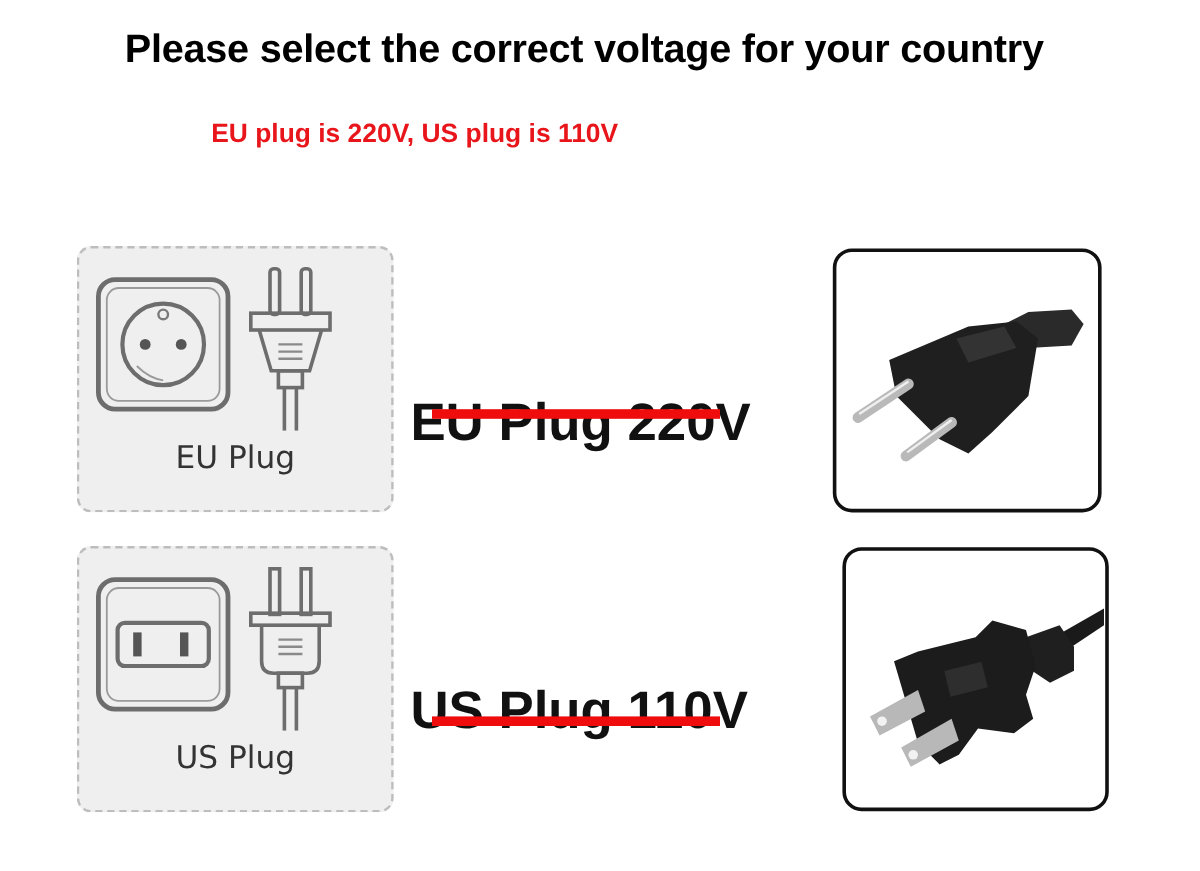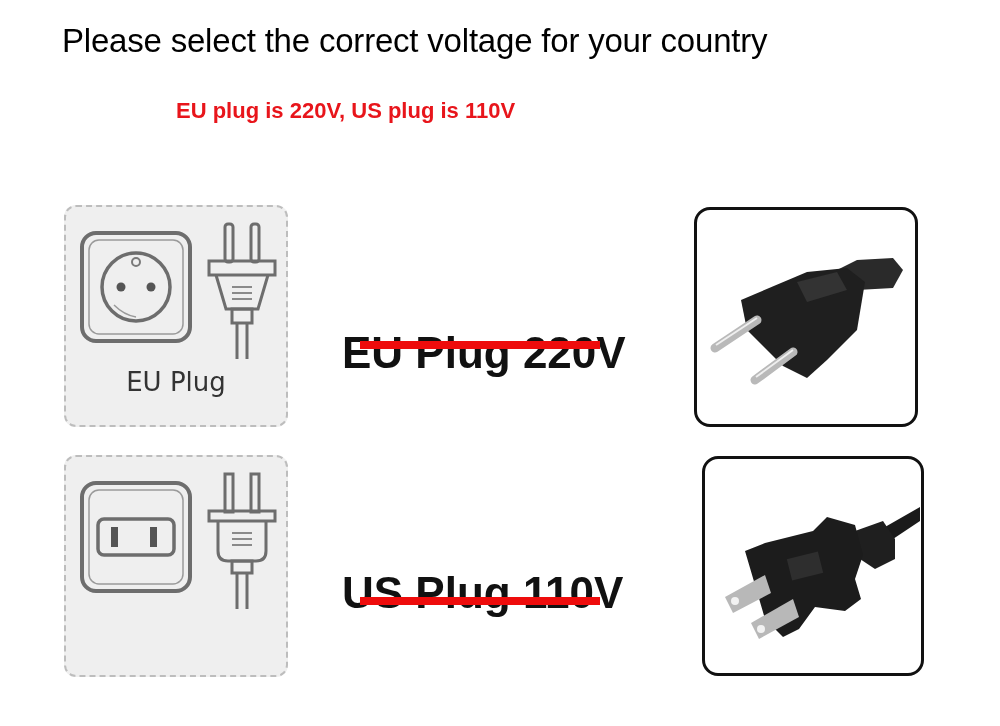--- a/index.html
+++ b/index.html
@@ -1,30 +1,30 @@
 <!DOCTYPE html>
 <html><head>
 <meta charset="utf-8">
 <style>
   * { box-sizing: border-box; margin: 0; padding: 0; }
   html, body { width: 1000px; height: 726px; background: #ffffff; overflow: hidden; }
   body { position: relative; font-family: "Liberation Sans", sans-serif; }
 
   .title {
-    position: absolute; left: 0; top: 22px; width: 1000px; padding-left: 62px;
-    font-size: 33px; font-weight: normal; color: #000000; white-space: nowrap;
+    position: absolute; left: 0; top: 22px; width: 1000px; padding-left: 104px;
+    font-size: 33px; font-weight: bold; color: #000000; white-space: nowrap;
     letter-spacing: -0.2px;
   }
   .subtitle {
     position: absolute; left: 176px; top: 98px;
     font-size: 22px; font-weight: bold; color: #e8151b; white-space: nowrap;
   }
 
   .icon-card {
-    position: absolute; width: 224px; height: 222px;
+    position: absolute; width: 264px; height: 222px;
     background: #efefef; border: 2px dashed #bdbdbd; border-radius: 12px;
   }
   .icon-card .card-label {
     position: absolute; left: 0; width: 100%; bottom: 28px; text-align: center;
     font-family: "DejaVu Sans", sans-serif; font-size: 26px; color: #333333;
   }
   .icon-card svg { position: absolute; }
 
   .plug-label {
     position: absolute; font-size: 44px; font-weight: bold; color: #111111; white-space: nowrap;
@@ -98,20 +98,21 @@
     <rect x="45" y="5" width="8" height="38" fill="none" stroke="#6d6d6d" stroke-width="3"></rect>
     <rect x="3" y="42" width="66" height="10" fill="none" stroke="#6d6d6d" stroke-width="3"></rect>
     <path d="M12 52 L12 82 Q12 92 22 92 L50 92 Q60 92 60 82 L60 52" fill="none" stroke="#6d6d6d" stroke-width="3"></path>
     <line x1="26" y1="64" x2="46" y2="64" stroke="#8a8a8a" stroke-width="2"></line>
     <line x1="26" y1="70" x2="46" y2="70" stroke="#8a8a8a" stroke-width="2"></line>
     <line x1="26" y1="76" x2="46" y2="76" stroke="#8a8a8a" stroke-width="2"></line>
     <rect x="26" y="92" width="20" height="12" fill="none" stroke="#6d6d6d" stroke-width="3"></rect>
     <line x1="31" y1="104" x2="31" y2="140" stroke="#6d6d6d" stroke-width="3"></line>
     <line x1="41" y1="104" x2="41" y2="140" stroke="#6d6d6d" stroke-width="3"></line>
   </svg>
+  <div class="card-label">US Plug</div>
 </div>
 
 <div class="plug-label" style="left:342px; top:520px;margin-top:48px;">US Plug 110V</div>
 <div class="red-bar" style="left:360px; top:597px; width:240px;"></div>
 
 <div class="photo-card" style="left:702px; top:456px; width:222px; height:220px;">
   <svg width="222" height="220" viewBox="0 0 222 220">
     <path d="M180 68 L215 48 L215 62 L185 82 Z" fill="#1a1a1a"></path>
     <path d="M150 72 L178 62 L190 80 L190 100 L170 110 L155 100 Z" fill="#1f1f1f"></path>
     <path d="M40 92 L60 84 L108 72 L122 58 L150 66 L158 96 L150 120 L156 140 L140 152 L110 148 L94 170 L78 178 L60 160 Z" fill="#1c1c1c"></path>

